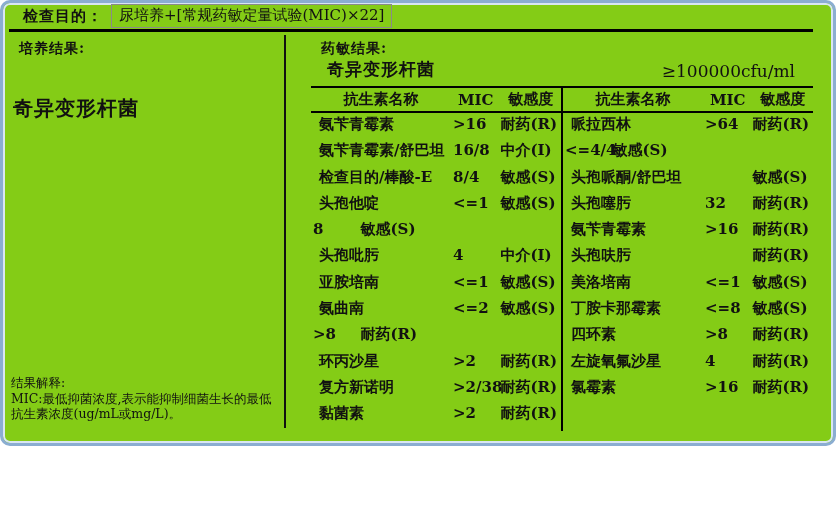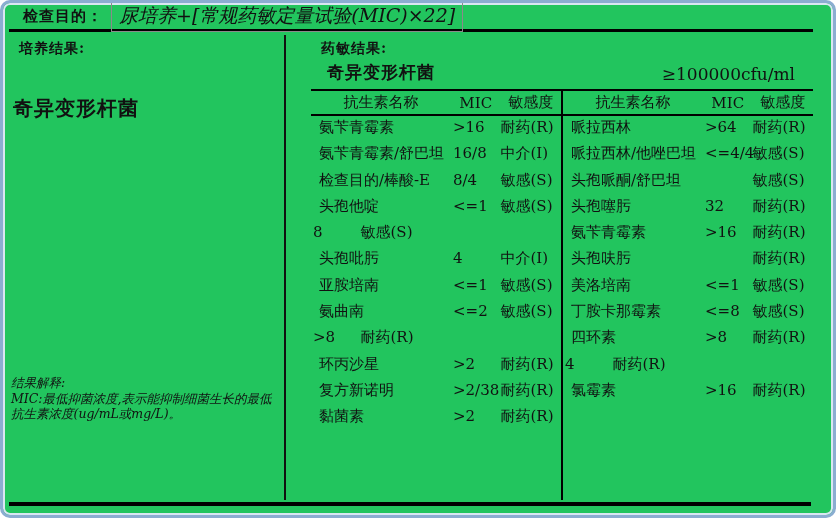--- a/index.html
+++ b/index.html
@@ -4,42 +4,41 @@
 <style>
   * { margin: 0; padding: 0; box-sizing: border-box; }
   html, body { background: #ffffff; }
   body {
     width: 836px; height: 518px;
     font-family: "DejaVu Serif", "Liberation Serif", serif;
     color: #111;
   }
   .frame {
     position: relative;
-    width: 836px; height: 518px;
-    background: #22c55e;
+    width: 836px; height: 446px;
+    background: #84cc16;
     border: 3px solid #8badd1;
     border-radius: 10px;
     box-shadow: inset 0 0 0 2px #d9e6f2;
     overflow: hidden;
   }
   
   .header-row {
     position: absolute; top: 0; left: 6px; right: 20px; height: 29px;
     border-bottom: 3px solid #000;
     display: flex; align-items: center;
     padding-left: 14px;
     font-size: 15px;
   }
   .hdr-label { font-weight: bold; letter-spacing: 1px; }
   .hdr-value {
     margin-left: 8px;
     border: 1px solid #8a8a8a;
     padding: 1px 7px 2px 7px;
-    font-size: 19px;
-    font-style: italic;
+    font-size: 15px;
   }
   
   .body {
     position: absolute; top: 32px; bottom: 15px; left: 6px; right: 20px;
     display: flex;
   }
   .left-panel {
     width: 277px; flex: 0 0 277px;
     border-right: 2px solid #111;
     position: relative;
@@ -52,36 +51,36 @@
   }
   .organism-block { margin-top: 34px; padding: 0 6px 0 4px; }
   .organism-big { font-weight: bold; font-size: 20px; letter-spacing: 1px; }
   .quantity-line {
     font-weight: bold; font-size: 17px;
     text-align: right; margin-top: 3px; padding-right: 2px;
     white-space: nowrap;
   }
   .notes {
     position: absolute; top: 341px; left: 2px; right: 4px;
-    font-size: 12.5px; line-height: 1.18; font-style: italic;
+    font-size: 12.5px; line-height: 1.18;
   }
   .notes-title { margin-bottom: 1px; }
   
   .right-panel {
     flex: 1; display: flex; flex-direction: column; position: relative; margin-left: 25px;
   }
   .org-row {
     display: flex; justify-content: space-between; align-items: flex-end;
     padding: 2px 18px 5px 16px;
     border-bottom: 2px solid #000;
     height: 30px;
   }
   .org-name { font-weight: bold; font-size: 17px; letter-spacing: 1px; }
   .org-cfu { font-size: 17px; }
-  .tables { flex: 1; display: flex; }
+  .tables { flex: 1; display: flex; font-weight: bold; }
   .half { flex: 1; display: flex; flex-direction: column; }
   .half.left { border-right: 2px solid #000; }
   .thead {
     display: flex; align-items: center;
     border-bottom: 2px solid #000;
     height: 25px; font-size: 15px;
   }
   .thead .cell-name { width: 56%; text-align: center; padding-left: 0; }
   .thead .cell-mic  { width: 19%; text-align: center; }
   .thead .cell-sens { width: 25%; text-align: center; }
@@ -202,21 +201,20 @@
             <span class="cell-mic">MIC</span>
             <span class="cell-sens">敏感度</span>
           </div>
           <div class="tbody">
               <div class="trow">
                 <span class="cell-name">哌拉西林</span>
                 <span class="cell-mic">&gt;64</span>
                 <span class="cell-sens">耐药(R)</span>
               </div>
               <div class="trow">
-                <span class="cell-name">哌拉西林/他唑巴坦</span>
                 <span class="cell-mic">&lt;=4/4</span>
                 <span class="cell-sens">敏感(S)</span>
               </div>
               <div class="trow">
                 <span class="cell-name">头孢哌酮/舒巴坦</span>
                 <span class="cell-mic"></span>
                 <span class="cell-sens">敏感(S)</span>
               </div>
               <div class="trow">
                 <span class="cell-name">头孢噻肟</span>
@@ -242,20 +240,21 @@
                 <span class="cell-name">丁胺卡那霉素</span>
                 <span class="cell-mic">&lt;=8</span>
                 <span class="cell-sens">敏感(S)</span>
               </div>
               <div class="trow">
                 <span class="cell-name">四环素</span>
                 <span class="cell-mic">&gt;8</span>
                 <span class="cell-sens">耐药(R)</span>
               </div>
               <div class="trow">
+                <span class="cell-name">左旋氧氟沙星</span>
                 <span class="cell-mic">4</span>
                 <span class="cell-sens">耐药(R)</span>
               </div>
               <div class="trow">
                 <span class="cell-name">氯霉素</span>
                 <span class="cell-mic">&gt;16</span>
                 <span class="cell-sens">耐药(R)</span>
               </div>
             </div>
         </div>

